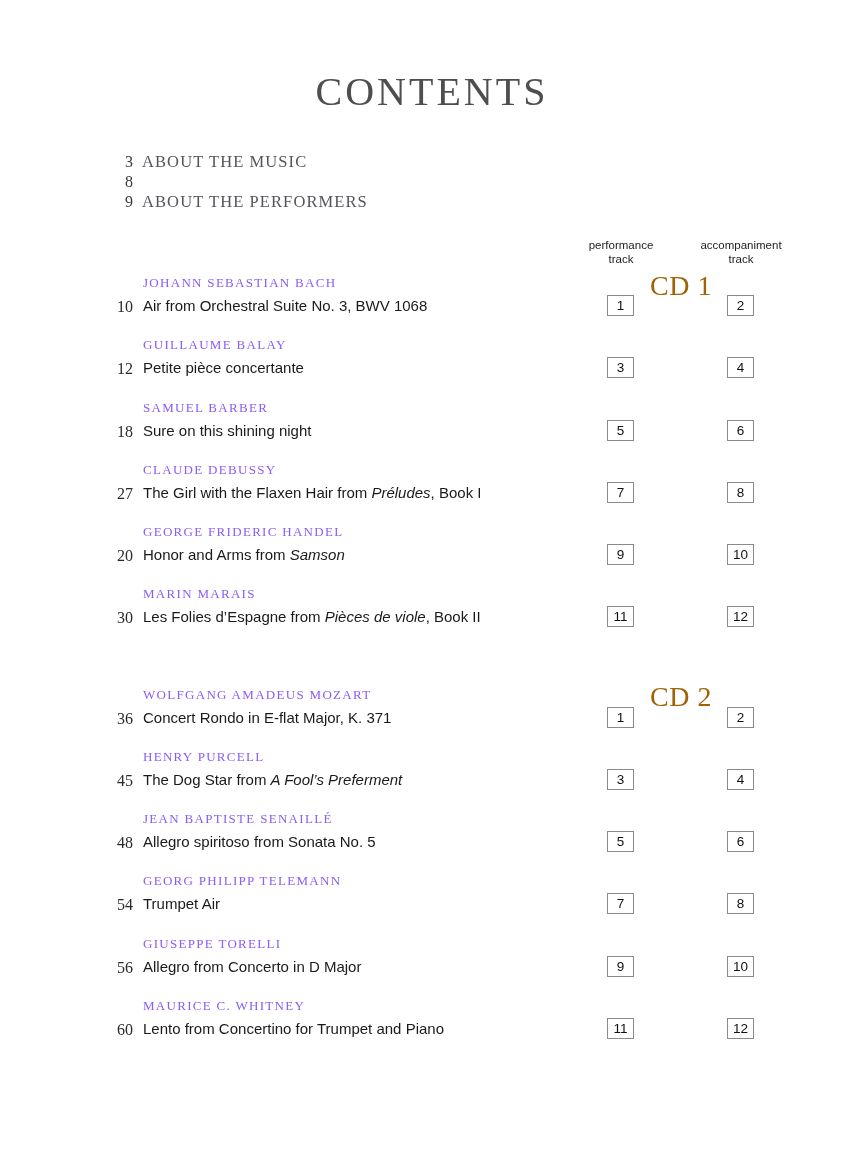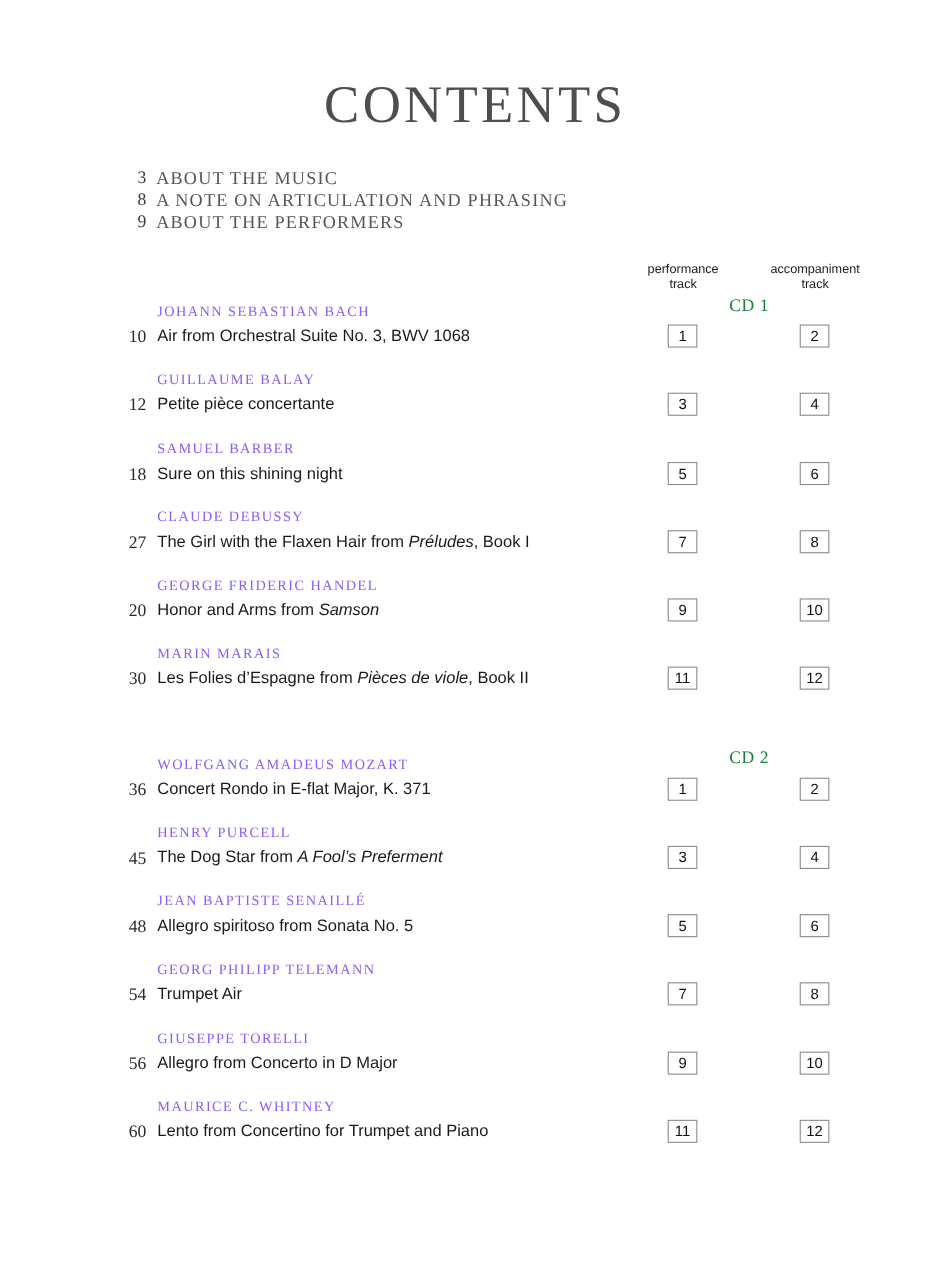--- a/index.html
+++ b/index.html
@@ -22,21 +22,21 @@
   }
 
   
   .contents-title {
     position: absolute;
     left: 0;
     top: 68px;
     width: 864px;
     text-align: center;
     font-family: "Liberation Serif", serif;
-    font-size: 48px;
+    font-size: 40px;
     letter-spacing: 3px;
     color: #4e4e4e;
     font-weight: 400;
   }
 
   
   .frontmatter {
     position: absolute;
     left: 0;
     top: 152px;
@@ -90,22 +90,22 @@
     left: 671px;
     width: 140px;
   }
 
   
   .cd-label {
     position: absolute;
     width: 140px;
     text-align: center;
     font-family: "Liberation Serif", serif;
-    font-size: 16px;
-    color: #15803d;
+    font-size: 28px;
+    color: #a16207;
     letter-spacing: 0.5px;
   }
   .cd-label.cd1 { left: 611px; top: 270px; }
   .cd-label.cd2 { left: 611px; top: 681px; }
 
   
   .entries {
     position: absolute;
     left: 0;
     top: 0;
@@ -174,21 +174,20 @@
 
   <div class="contents-title">CONTENTS</div>
 
   <div class="frontmatter">
       <div class="fm-row">
         <span class="fm-page">3</span>
         <span class="fm-label">ABOUT THE MUSIC</span>
       </div>
       <div class="fm-row">
         <span class="fm-page">8</span>
-        <span class="fm-label">A NOTE ON ARTICULATION AND PHRASING</span>
       </div>
       <div class="fm-row">
         <span class="fm-page">9</span>
         <span class="fm-label">ABOUT THE PERFORMERS</span>
       </div>
     </div>
 
   <div class="col-headers">
     <div class="col-head perf">
       <span>performance</span><br>

